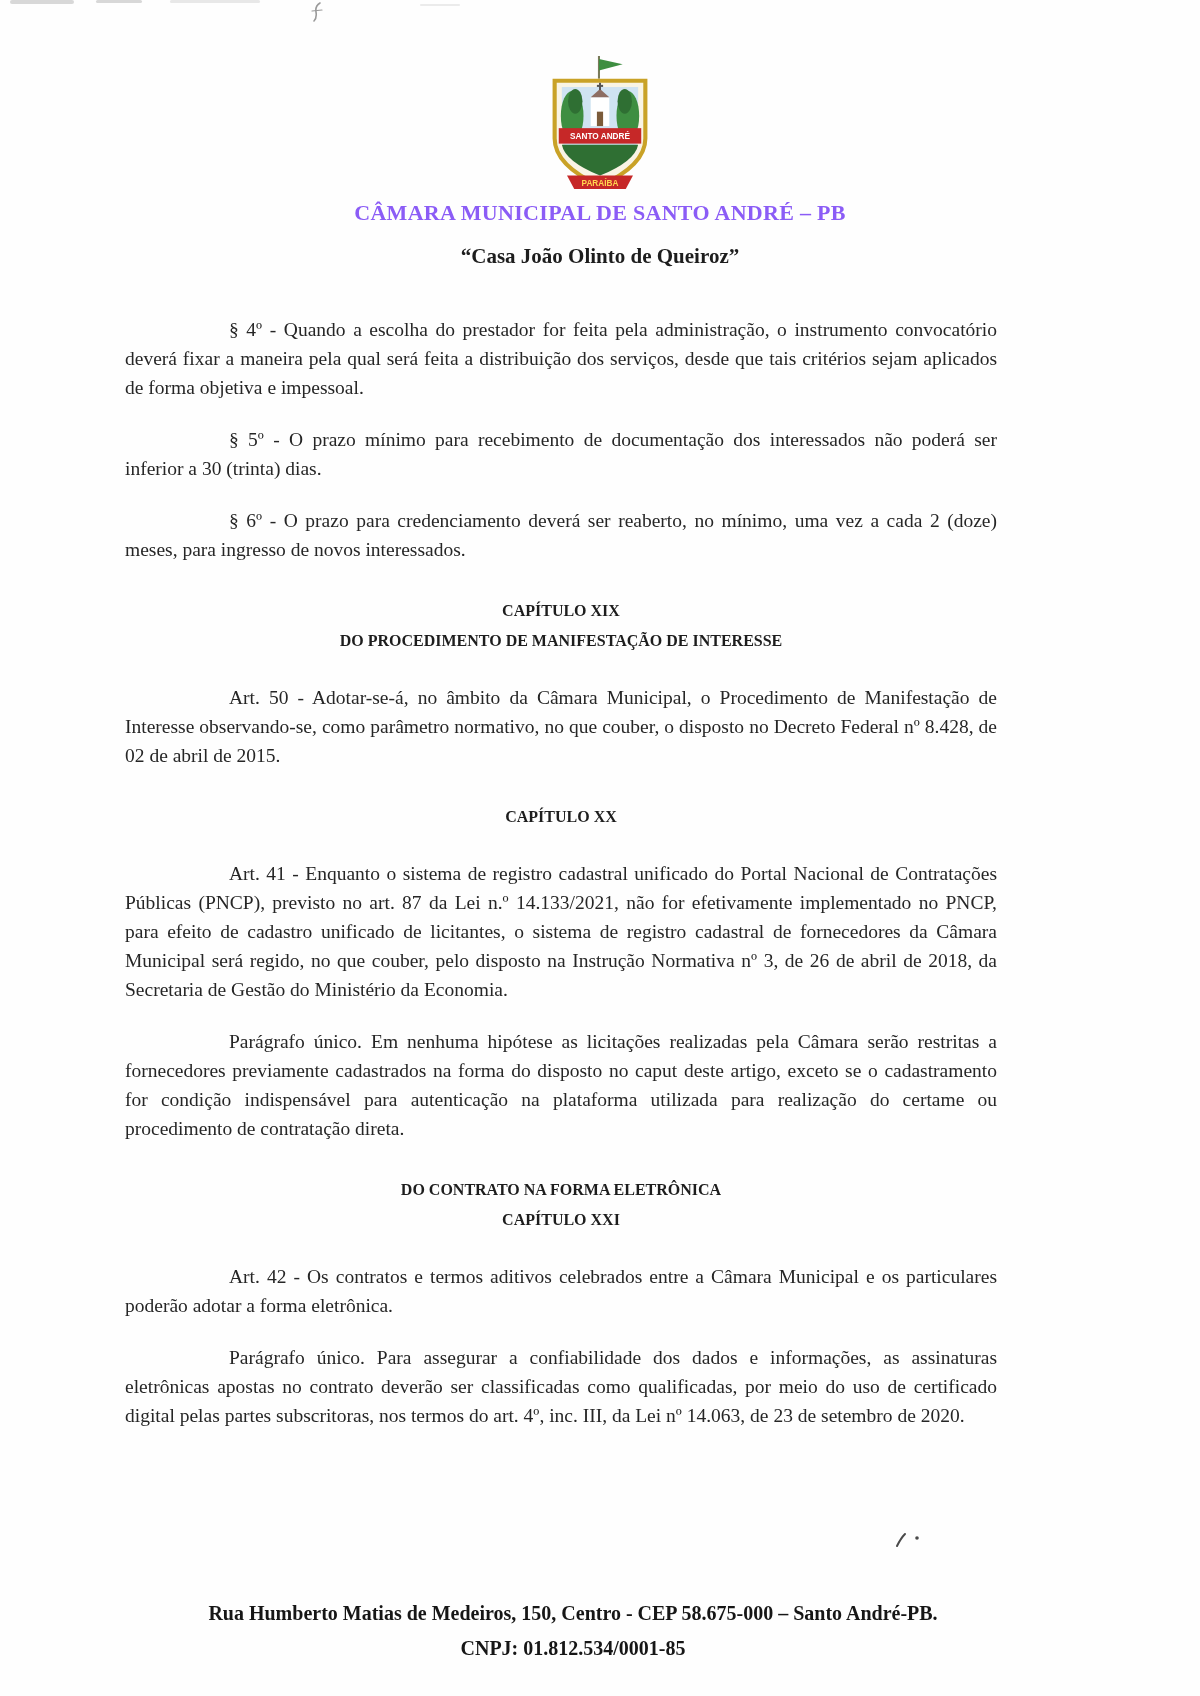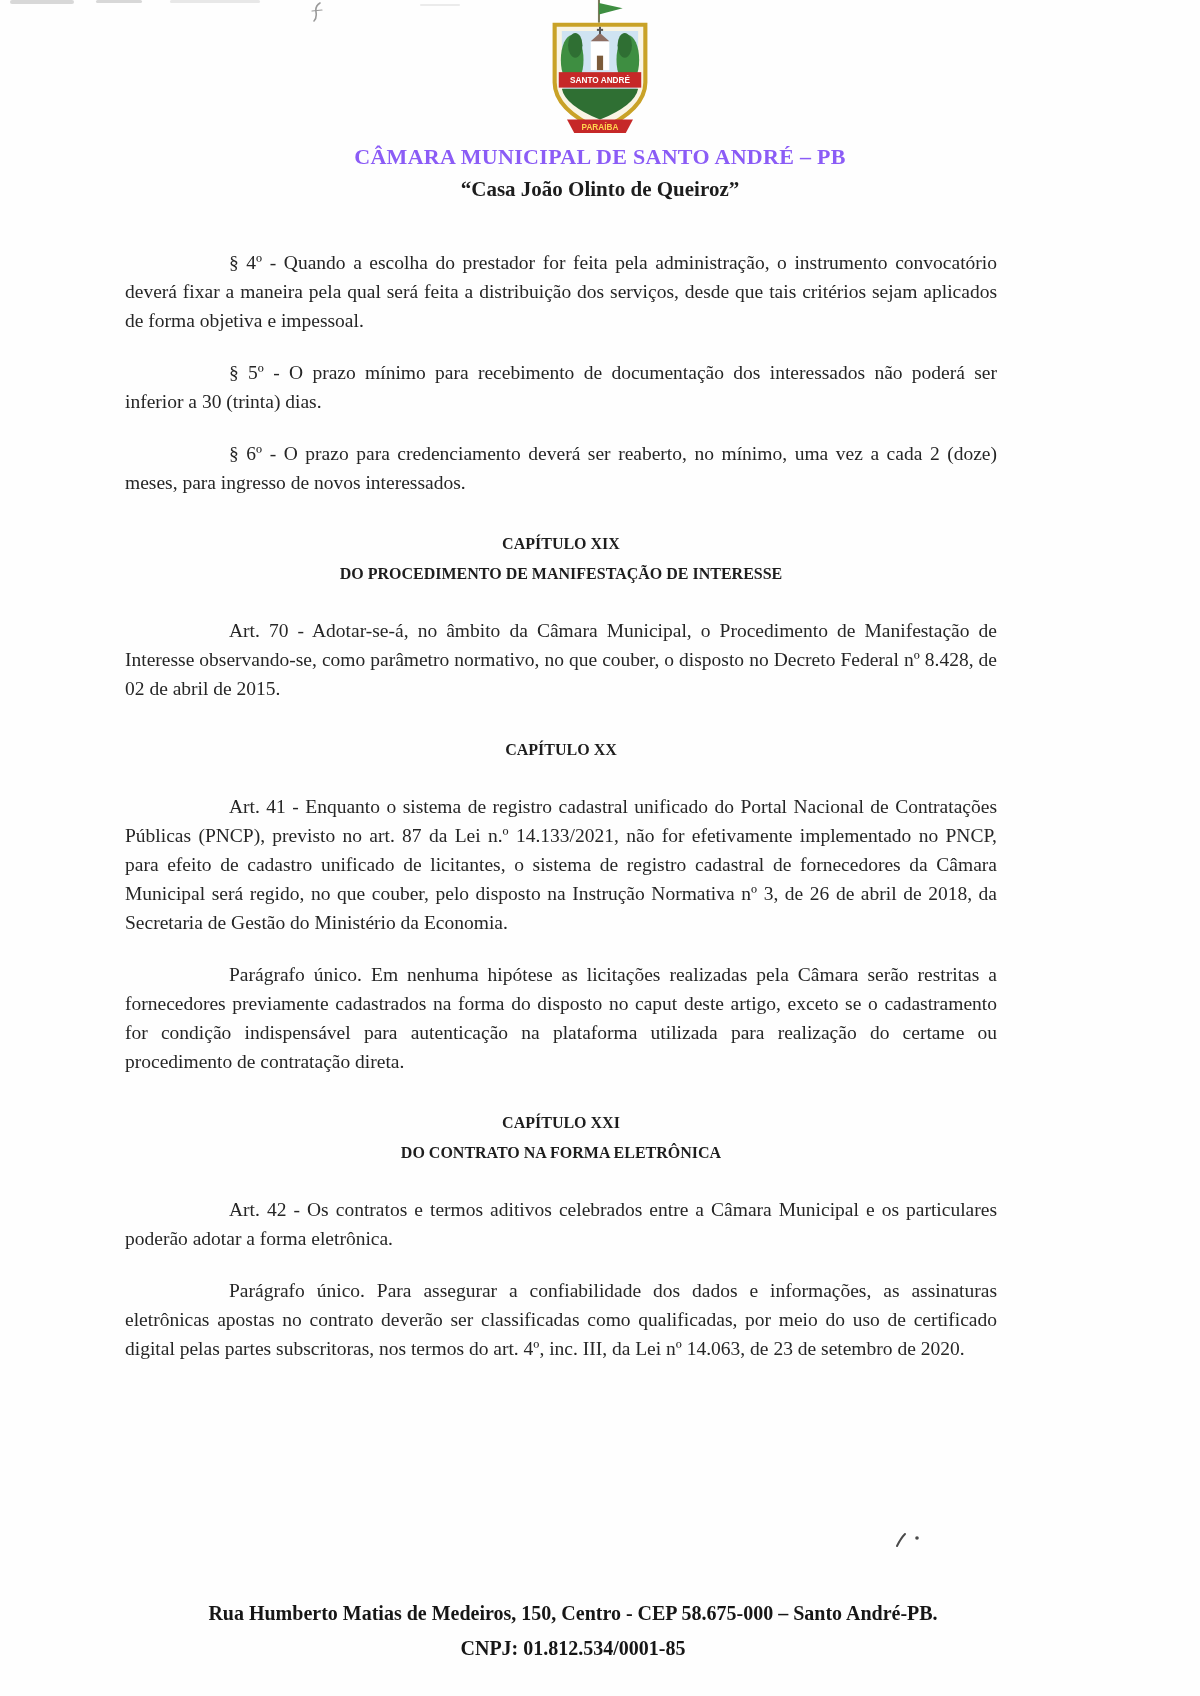--- a/index.html
+++ b/index.html
@@ -16,32 +16,32 @@
   }
   
   .artifact { position: absolute; background: #d8d8d8; border-radius: 2px; }
   .artifact.a1 { left: 10px;  top: 0; width: 64px;  height: 4px; }
   .artifact.a2 { left: 96px;  top: 0; width: 46px;  height: 3px; }
   .artifact.a3 { left: 170px; top: 0; width: 90px;  height: 3px; opacity: .6; }
   .artifact.a4 { left: 420px; top: 4px; width: 40px; height: 2px; opacity: .5; }
   .pen-squiggle { position: absolute; left: 310px; top: 2px; }
   .pen-tick { position: absolute; left: 893px; top: 1528px; }
 
-  .header { text-align: center; }
+  .header { text-align: center; padding-top: 56px; }
   .logo { display: block; margin: 0 auto 10px auto; }
   .title {
     font-size: 22px;
     font-weight: bold;
     letter-spacing: .3px;
     color: #8b5cf6;
   }
   .subtitle {
     font-size: 21px;
     font-weight: bold;
-    margin-top: 7px;
+    margin-top: 18px;
     color: #1d1d1d;
   }
 
   .content {
     width: 872px;
     margin-left: 125px;
     margin-top: 46px;
   }
   .para {
     font-size: 19.5px;
@@ -125,31 +125,31 @@
 
   <main class="content">
     <p class="para">§ 4º - Quando a escolha do prestador for feita pela administração, o instrumento convocatório deverá fixar a maneira pela qual será feita a distribuição dos serviços, desde que tais critérios sejam aplicados de forma objetiva e impessoal.</p>
     <p class="para">§ 5º - O prazo mínimo para recebimento de documentação dos interessados não poderá ser inferior a 30 (trinta) dias.</p>
     <p class="para">§ 6º - O prazo para credenciamento deverá ser reaberto, no mínimo, uma vez a cada 2 (doze) meses, para ingresso de novos interessados.</p>
 
     <div class="chapter">
       <div>CAPÍTULO XIX</div>
       <div>DO PROCEDIMENTO DE MANIFESTAÇÃO DE INTERESSE</div>
     </div>
-    <p class="para">Art. 70 - Adotar-se-á, no âmbito da Câmara Municipal, o Procedimento de Manifestação de Interesse observando-se, como parâmetro normativo, no que couber, o disposto no Decreto Federal nº 8.428, de 02 de abril de 2015.</p>
+    <p class="para">Art. 50 - Adotar-se-á, no âmbito da Câmara Municipal, o Procedimento de Manifestação de Interesse observando-se, como parâmetro normativo, no que couber, o disposto no Decreto Federal nº 8.428, de 02 de abril de 2015.</p>
 
     <div class="chapter">
       <div>CAPÍTULO XX</div>
     </div>
     <p class="para">Art. 41 - Enquanto o sistema de registro cadastral unificado do Portal Nacional de Contratações Públicas (PNCP), previsto no art. 87 da Lei n.º 14.133/2021, não for efetivamente implementado no PNCP, para efeito de cadastro unificado de licitantes, o sistema de registro cadastral de fornecedores da Câmara Municipal será regido, no que couber, pelo disposto na Instrução Normativa nº 3, de 26 de abril de 2018, da Secretaria de Gestão do Ministério da Economia.</p>
     <p class="para">Parágrafo único. Em nenhuma hipótese as licitações realizadas pela Câmara serão restritas a fornecedores previamente cadastrados na forma do disposto no caput deste artigo, exceto se o cadastramento for condição indispensável para autenticação na plataforma utilizada para realização do certame ou procedimento de contratação direta.</p>
 
     <div class="chapter">
+      <div>DO CONTRATO NA FORMA ELETRÔNICA</div>
       <div>CAPÍTULO XXI</div>
-      <div>DO CONTRATO NA FORMA ELETRÔNICA</div>
     </div>
     <p class="para">Art. 42 - Os contratos e termos aditivos celebrados entre a Câmara Municipal e os particulares poderão adotar a forma eletrônica.</p>
     <p class="para">Parágrafo único. Para assegurar a confiabilidade dos dados e informações, as assinaturas eletrônicas apostas no contrato deverão ser classificadas como qualificadas, por meio do uso de certificado digital pelas partes subscritoras, nos termos do art. 4º, inc. III, da Lei nº 14.063, de 23 de setembro de 2020.</p>
   </main>
 
   <footer class="footer">
     <div>Rua Humberto Matias de Medeiros, 150, Centro - CEP 58.675-000 – Santo André-PB.</div>
     <div>CNPJ: 01.812.534/0001-85</div>
   </footer>
 

